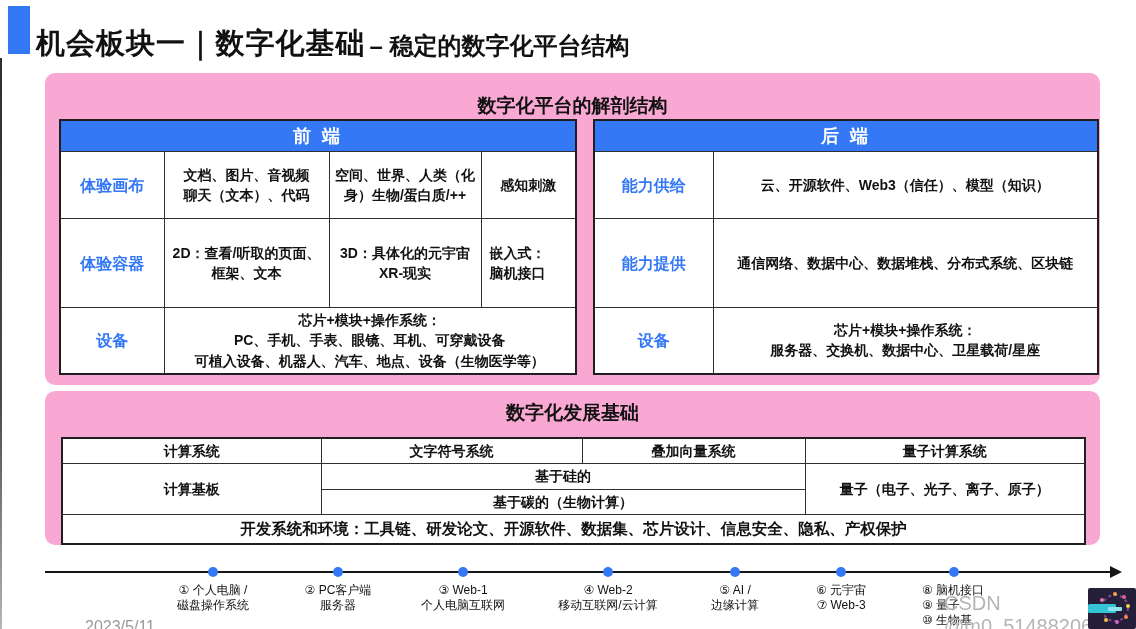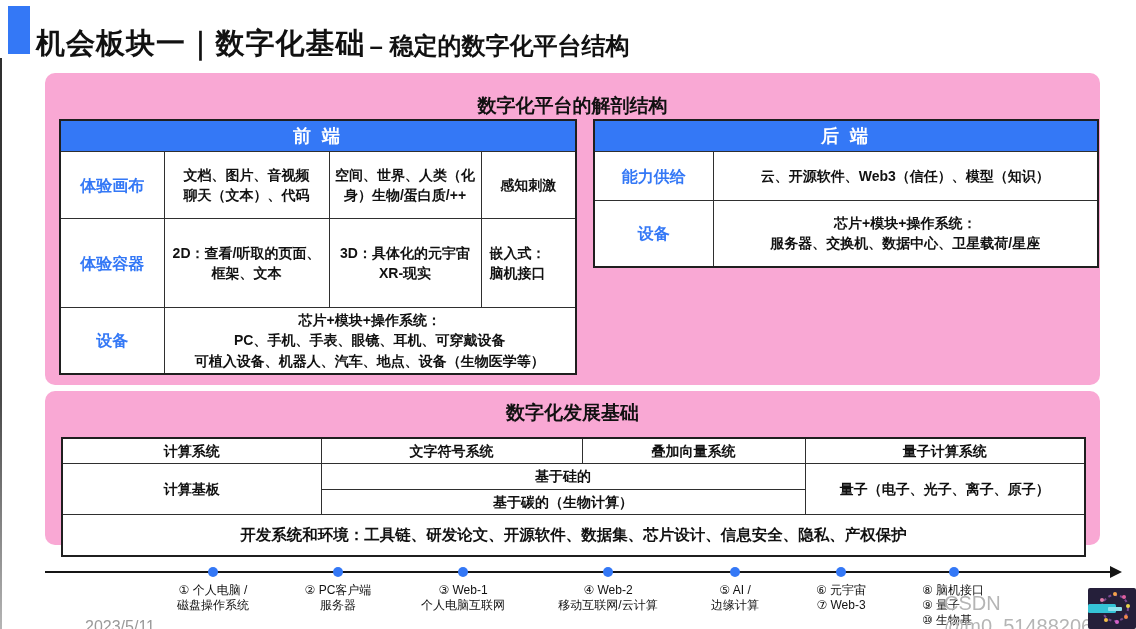--- a/index.html
+++ b/index.html
@@ -94,23 +94,27 @@
 
     <table id="table-backend">
       <colgroup>
           <col style="width:119px">
           <col style="width:385px">
         </colgroup>
       <tbody>
           <tr style="height:31px;">
         <th class="band" colspan="2">后 端</th>
       </tr>
-      <tr style="height:49px;">
+      <tr style="height:67px;">
         <td class="blue-label">能力供给</td>
         <td>云、开源软件、Web3（信任）、模型（知识）</td>
+      </tr>
+      <tr style="height:89px;">
+        <td class="blue-label">能力提供</td>
+        <td>通信网络、数据中心、数据堆栈、分布式系统、区块链</td>
       </tr>
       <tr style="height:66px;">
         <td class="blue-label">设备</td>
         <td>芯片+模块+操作系统：<br>服务器、交换机、数据中心、卫星载荷/星座</td>
       </tr>
     </tbody>
       </table>
   </div>
 
   <div class="panel" id="panel-foundation">
@@ -131,21 +135,21 @@
         <td>量子计算系统</td>
       </tr>
       <tr style="height:22px;">
         <td rowspan="2">计算基板</td>
         <td colspan="2">基于硅的</td>
         <td rowspan="2">量子（电子、光子、离子、原子）</td>
       </tr>
       <tr style="height:22px;">
         <td colspan="2">基于碳的（生物计算）</td>
       </tr>
-      <tr style="height:42px;">
+      <tr style="height:30px;">
         <td colspan="4" class="dev-row">开发系统和环境：工具链、研发论文、开源软件、数据集、芯片设计、信息安全、隐私、产权保护</td>
       </tr>
     </tbody>
       </table>
   </div>
 
   <div class="tl-line"></div>
   <div class="tl-arrow"></div>
 
   <div class="tl-dot" style="left:208px;"></div>

